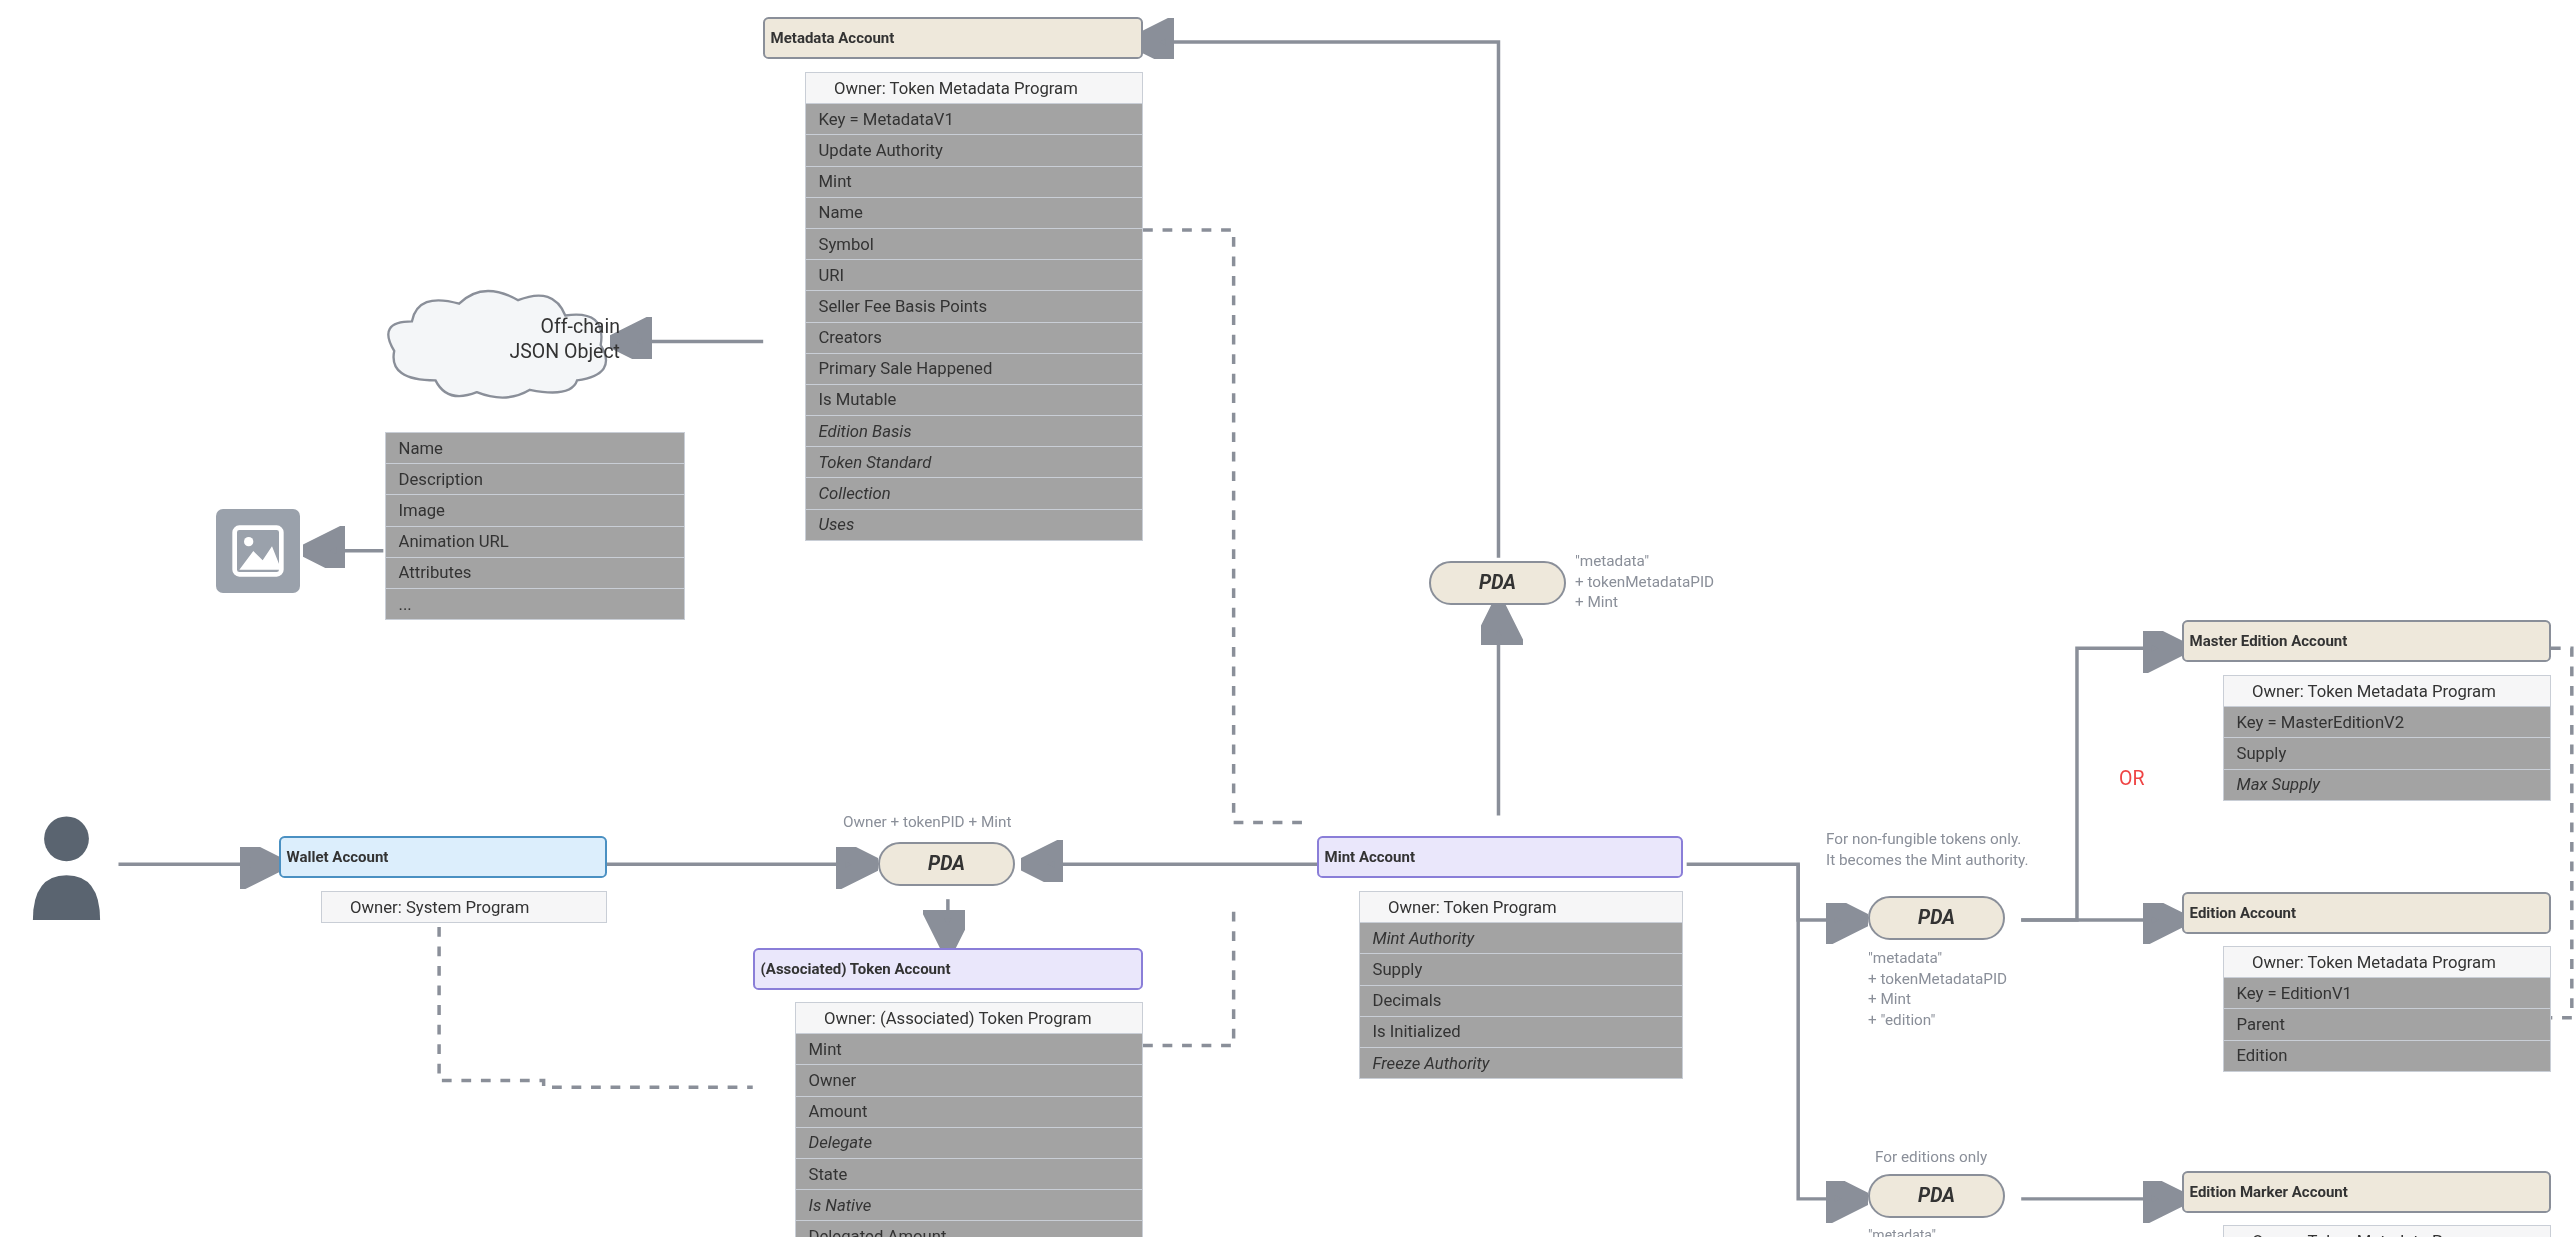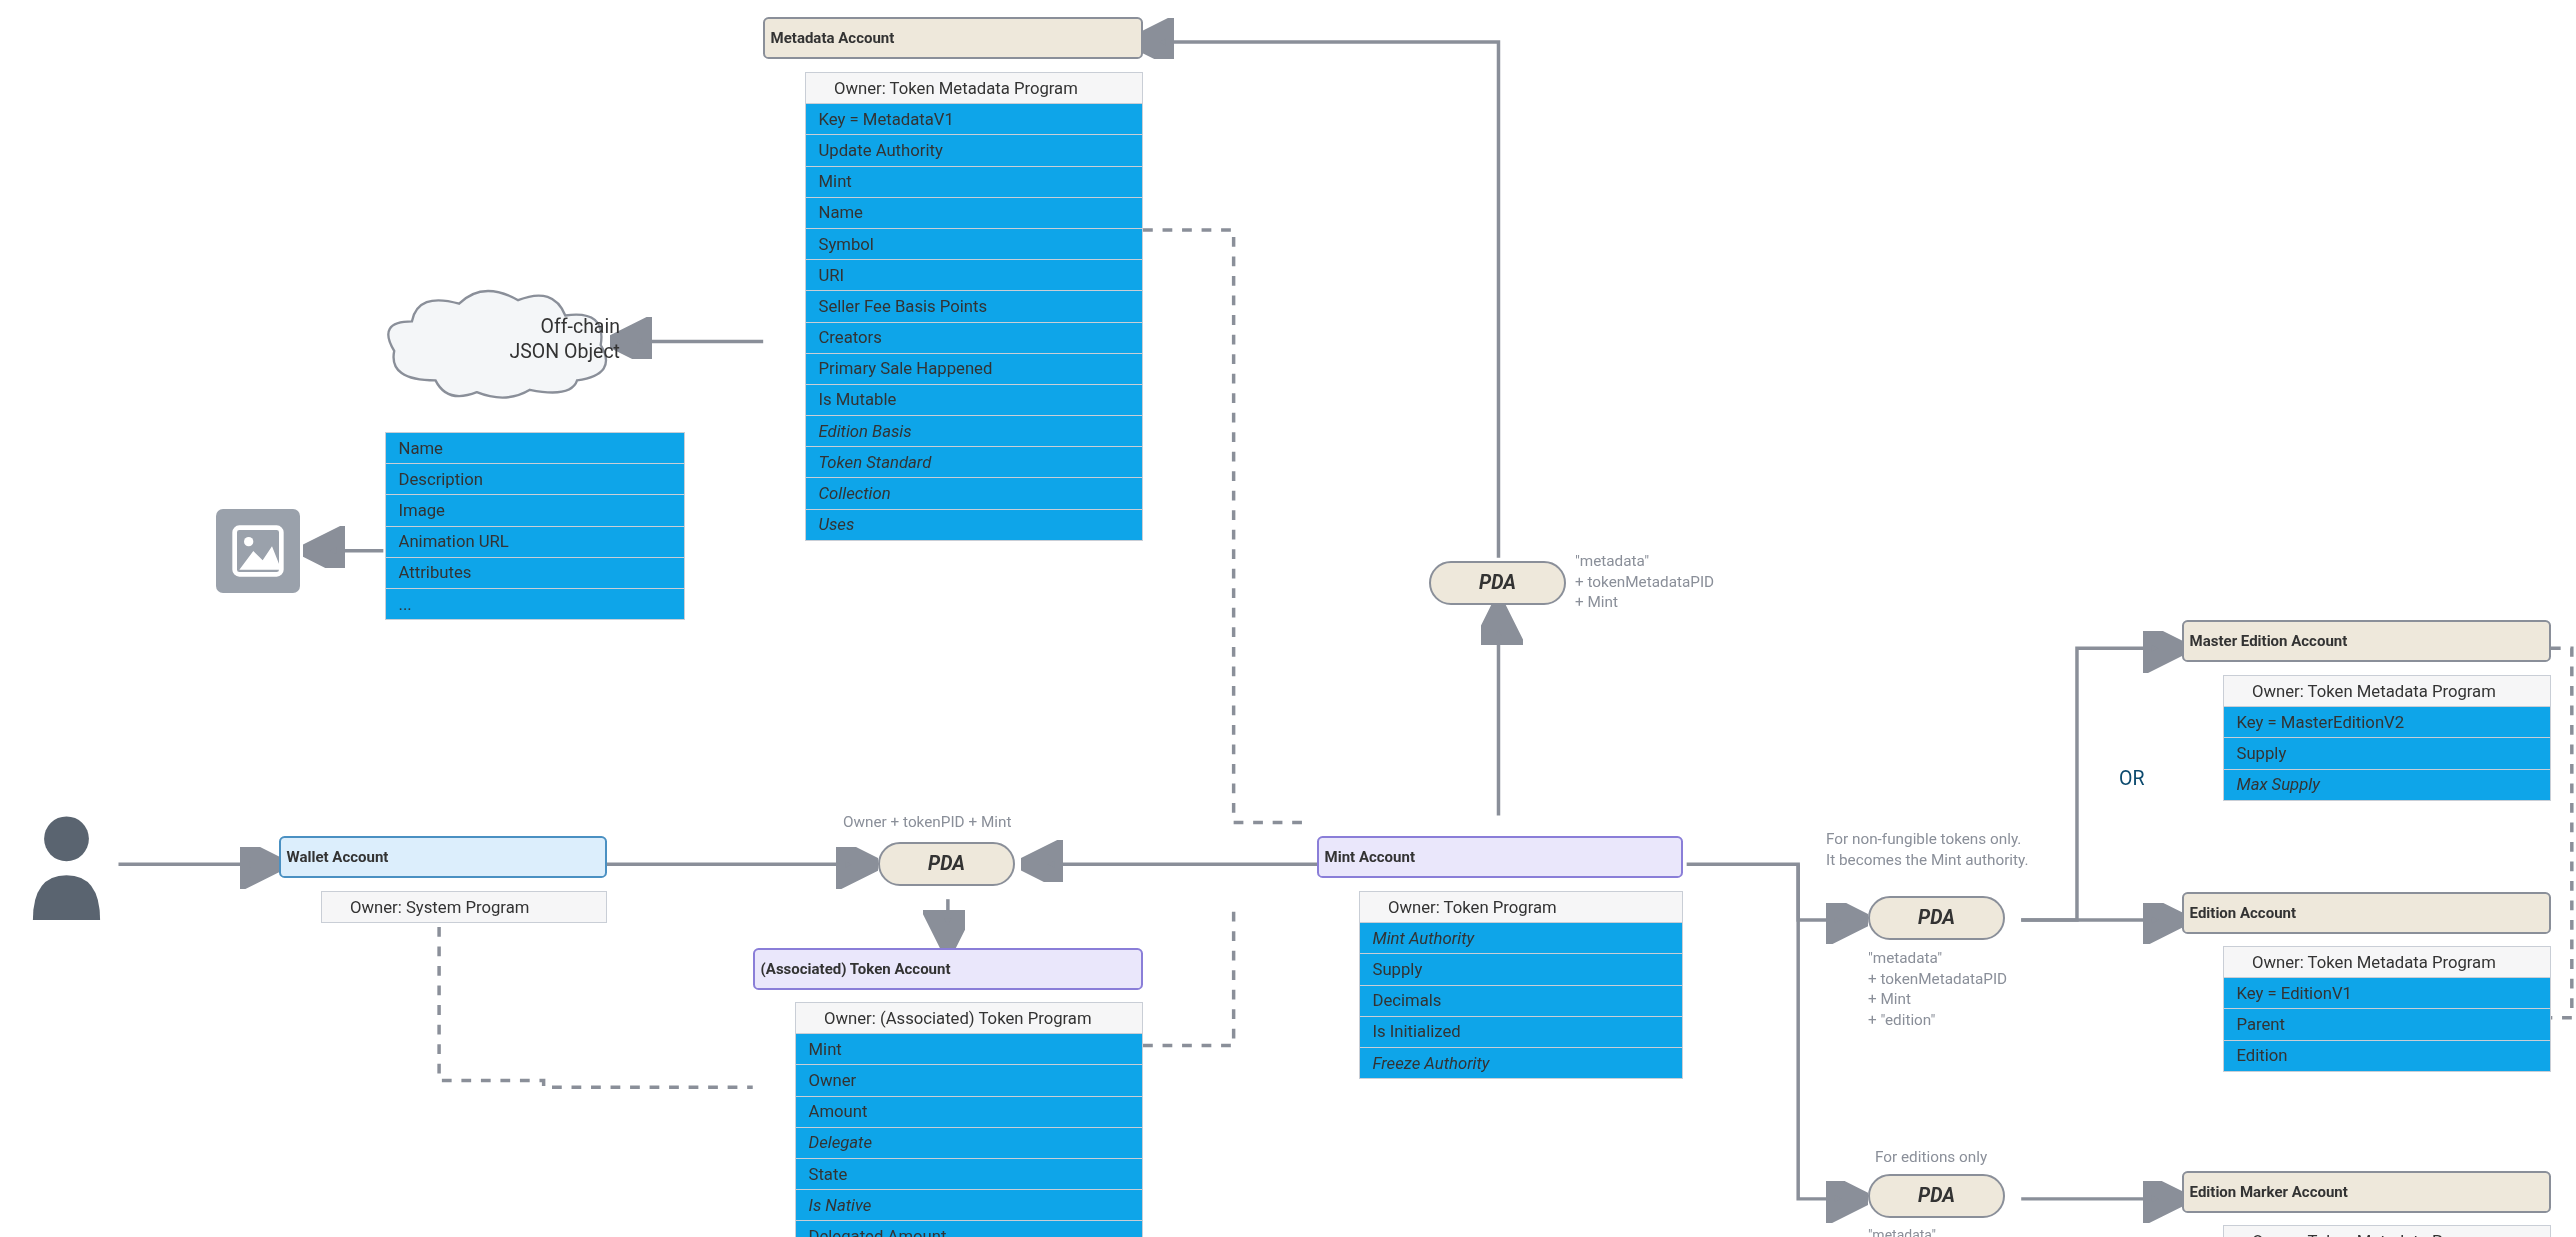--- a/index.html
+++ b/index.html
@@ -1,27 +1,27 @@
 <!DOCTYPE html>
 <html style="font-size:11px"><head>
 <meta charset="utf-8">
 <style>
 html,body{margin:0;padding:0;background:#fff;font-family:-apple-system,BlinkMacSystemFont,"Segoe UI",Roboto,sans-serif;color:#333}
 .canvas{position:relative;width:2576px;height:1238px;transform-origin:top left}
 .box{position:absolute;border-radius:5.6px;box-sizing:border-box}
 .title{font-size:15px;text-align:left;padding:9.8px 5.6px;font-weight:700;border-bottom:none}
 .rows{padding:0}
-.row{font-size:16.7px;padding:5.6px 12.5px;border:1.4px solid #c9ced6;border-top-width:0;background:#0ea5e9}
+.row{font-size:16.7px;padding:5.6px 12.5px;border:1.4px solid #c9ced6;border-top-width:0;background:#a3a3a3}
 .row:first-child{border-top-width:1.4px}
 .row.indent{padding-left:28px;background:#f6f6f7}
 .row.italic{font-style:italic}
 .annot{position:absolute;font-size:15.3px;color:#8a8f99;line-height:1.35}
 .annot.italic{}
 .pill{position:absolute;background:#eee8db;border:2.1px solid #8a8f99;border-radius:696px;font-size:19.5px;font-style:italic;text-align:center;padding:8.4px 21px;font-weight:700}
-.orlabel{position:absolute;font-size:19.5px;color:#0c4a6e}
+.orlabel{position:absolute;font-size:19.5px;color:#ef4444}
 svg.wires{position:absolute;left:0;top:0;width:2576px;height:1238px;pointer-events:none}
 svg.wires line,svg.wires path{stroke:#8a8f99;stroke-width:5;fill:none}
 svg.wires .dash{stroke-dasharray:14 14}
 svg.wires .arrow{fill:#8a8f99}
 .cloud{position:absolute;text-align:right;font-size:19.5px;line-height:1.3}
 .cloud svg{position:absolute;left:0;top:0;width:100%;height:100%}
 .cloud .label{position:relative;z-index:2;padding-top:28px}
 .person{position:absolute}
 .imgicon{position:absolute;width:84px;height:84px;background:#9aa1ab;border-radius:7px;display:flex;align-items:center;justify-content:center}
 .box.tan{background:#eee8db;border:2.1px solid #8a8f99}

